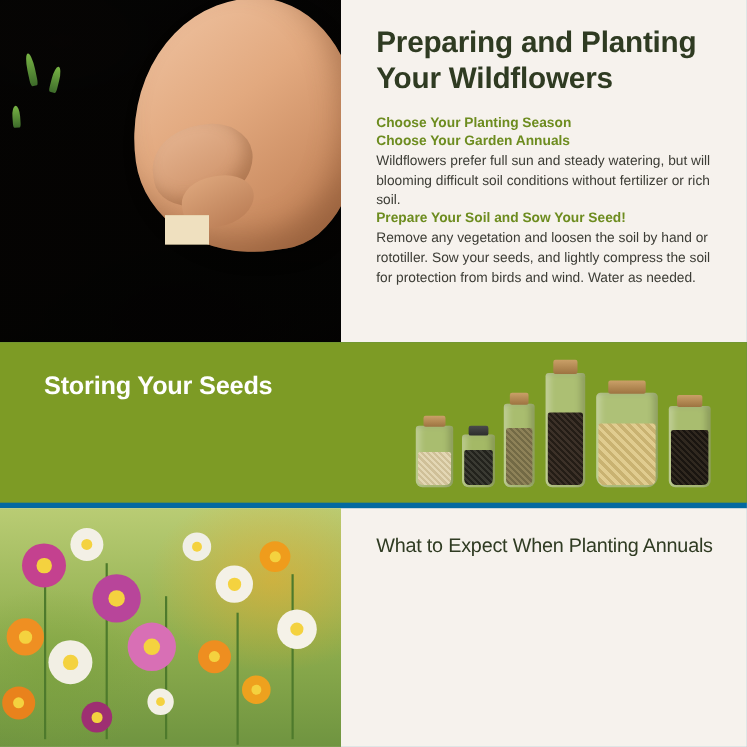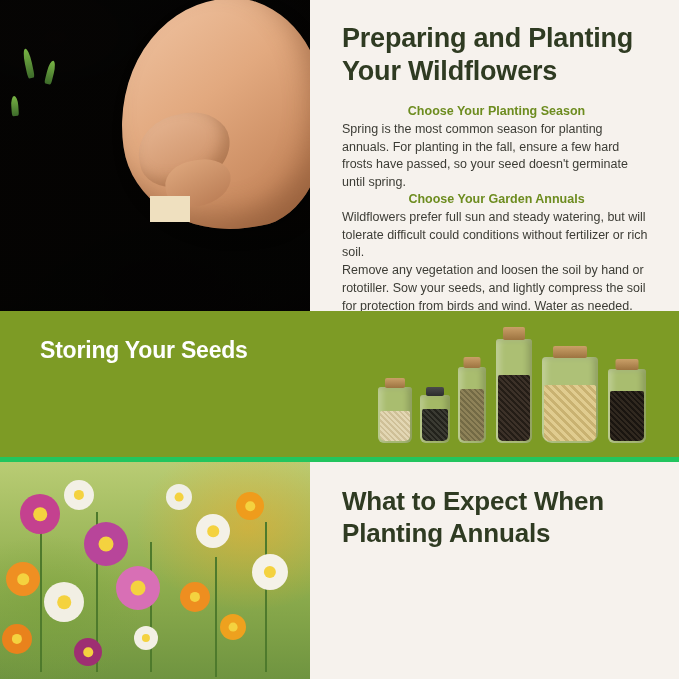--- a/index.html
+++ b/index.html
@@ -5,21 +5,21 @@
   * { box-sizing: border-box; margin: 0; padding: 0; }
   html, body {
     width: 679px; height: 679px;
     font-family: "Liberation Sans", sans-serif;
     background: #ffffff;
     overflow: hidden;
   }
   .page {
     position: relative;
     width: 679px; height: 679px;
-    background: #22c55e;
+    background: #0369a1;
   }
 
   
   .sec1 {
     position: absolute;
     left: 0; top: 0;
     width: 679px; height: 311px;
     background: #f6f2ed;
     display: flex;
   }
@@ -111,21 +111,20 @@
     font-weight: bold;
     color: #2f3b22;
     letter-spacing: -0.2px;
     margin-bottom: 16px;
   }
   .subhead {
     font-size: 12.5px;
     font-weight: bold;
     color: #6d8c1f;
     margin-bottom: 3px;
-    text-align: center;
   }
   .body {
     font-size: 12.5px;
     line-height: 1.42;
     color: #3c3c35;
     margin-bottom: 15px;
   }
   .body:last-child { margin-bottom: 0; }
 
   
@@ -235,23 +234,23 @@
     position: absolute;
     width: 2px;
     background: #4e7a2c;
   }
 
   .sec3-text {
     flex: 1;
     padding: 24px 28px 0 32px;
   }
   .h3 {
-    font-size: 26px;
+    font-size: 18px;
     line-height: 1.22;
-    font-weight: bold;
+    font-weight: normal;
     color: #2f3b22;
     letter-spacing: -0.2px;
     margin-bottom: 16px;
   }
 </style>
 </head>
 <body>
 
 <div class="page">
 
@@ -263,29 +262,29 @@
       <div class="sprout s3"></div>
       <div class="sprout s4"></div>
       <div class="hand"></div>
       <div class="seeds"></div>
     </div>
     <div class="sec1-text">
       <h1 class="h1">Preparing and Planting Your Wildflowers</h1>
 
       <div>
         <div class="subhead">Choose Your Planting Season</div>
-        <p class="body">Spring is the most common season for planting annuals. For planting in the fall, ensure a few hard frosts have passed, so your seed doesn't germinate until spring.</p>
       </div>
 
       <div>
         <div class="subhead">Choose Your Garden Annuals</div>
-        <p class="body">Wildflowers prefer full sun and steady watering, but will tolerate difficult could conditions without fertilizer or rich soil.</p>
+        <p class="body">Wildflowers prefer full sun and steady watering, but will blooming difficult soil conditions without fertilizer or rich soil.</p>
       </div>
 
       <div>
+        <div class="subhead">Prepare Your Soil and Sow Your Seed!</div>
         <p class="body">Remove any vegetation and loosen the soil by hand or rototiller. Sow your seeds, and lightly compress the soil for protection from birds and wind. Water as needed.</p>
       </div>
     </div>
   </section>
 
   <section class="sec2">
     <div class="sec2-text">
       <h2 class="h2">Storing Your Seeds</h2>
     </div>
     <div class="jars">

